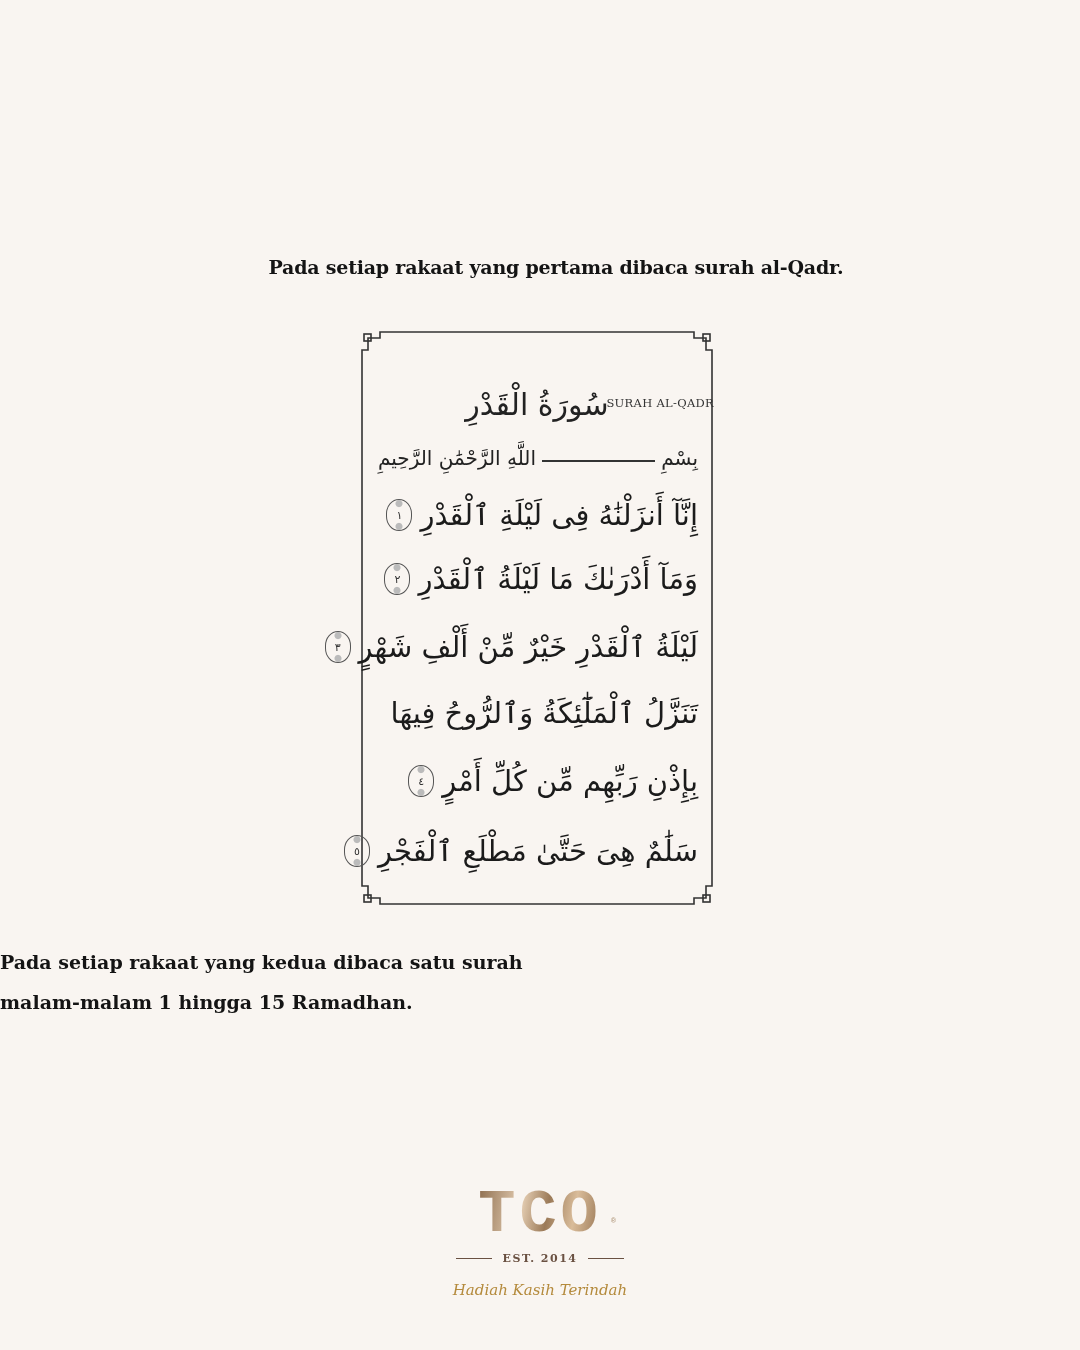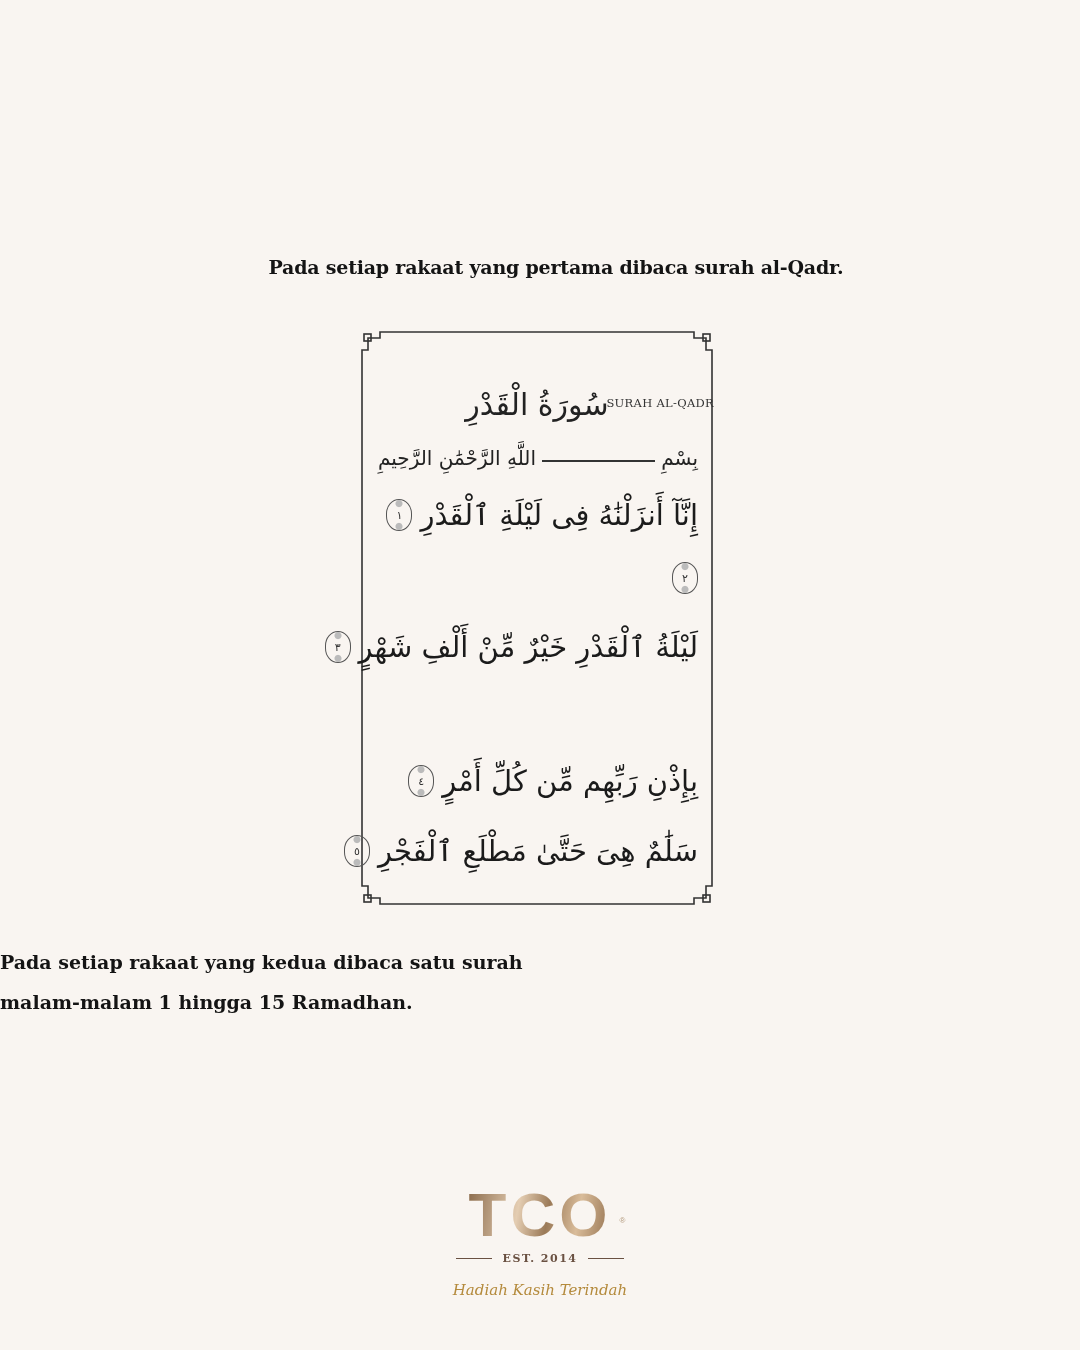--- a/index.html
+++ b/index.html
@@ -43,21 +43,21 @@
   }
   .caption-bottom {
     position:absolute; left:0; width:1080px; top:942px; 
     font-family:"DejaVu Serif", serif; font-weight:bold; font-size:19px; color:#141414;
     line-height:40px;
   }
   .logo {
     position:absolute; left:440px; width:200px; top:1180px; text-align:center;
   }
   .logo-mark {
-    font-family:Liberation Sans, sans-serif; font-size:62px; font-weight:bold; letter-spacing:4px;
+    font-family:Liberation Mono, monospace; font-size:62px; font-weight:bold; letter-spacing:4px;
     background:linear-gradient(100deg,#8a6a4b 0%,#e4cdb2 35%,#9b7a58 55%,#d9bc9a 75%,#8f6c4a 100%);
     -webkit-background-clip:text; background-clip:text; color:transparent; line-height:70px;
     position:relative; display:inline-block;
   }
   .logo-reg { position:absolute; right:-14px; top:6px; font-size:8px; color:#b39a7e; font-weight:normal; letter-spacing:0; }
   .logo-est {
     display:flex; align-items:center; justify-content:center; gap:11px; margin-top:2px;
     font-family:"DejaVu Serif", serif; font-size:11px; font-weight:bold; color:#6a5142; letter-spacing:1.5px;
   }
   .logo-est .rule { width:36px; height:1.5px; background:#6a5142; }
@@ -90,25 +90,29 @@
     <span>بِسْمِ</span>
     <span class="stretch"></span>
     <span>اللَّهِ الرَّحْمَٰنِ الرَّحِيمِ</span>
   </div>
 
   <div class="verse" style="top:168px;">
     <span>إِنَّآ أَنزَلْنَٰهُ فِى لَيْلَةِ ٱلْقَدْرِ</span>
     <span class="ayah-badge">١</span>
   </div>
   <div class="verse" style="top:232px;">
+    <span>وَمَآ أَدْرَىٰكَ مَا لَيْلَةُ ٱلْقَدْرِ</span>
     <span class="ayah-badge">٢</span>
   </div>
   <div class="verse" style="top:300px;">
     <span>لَيْلَةُ ٱلْقَدْرِ خَيْرٌ مِّنْ أَلْفِ شَهْرٍ</span>
     <span class="ayah-badge">٣</span>
+  </div>
+  <div class="verse" style="top:366px;">
+    <span>تَنَزَّلُ ٱلْمَلَٰٓئِكَةُ وَٱلرُّوحُ فِيهَا</span>
   </div>
   <div class="verse" style="top:434px;">
     <span>بِإِذْنِ رَبِّهِم مِّن كُلِّ أَمْرٍ</span>
     <span class="ayah-badge">٤</span>
   </div>
   <div class="verse" style="top:504px;">
     <span>سَلَٰمٌ هِىَ حَتَّىٰ مَطْلَعِ ٱلْفَجْرِ</span>
     <span class="ayah-badge">٥</span>
   </div>
 </div>

